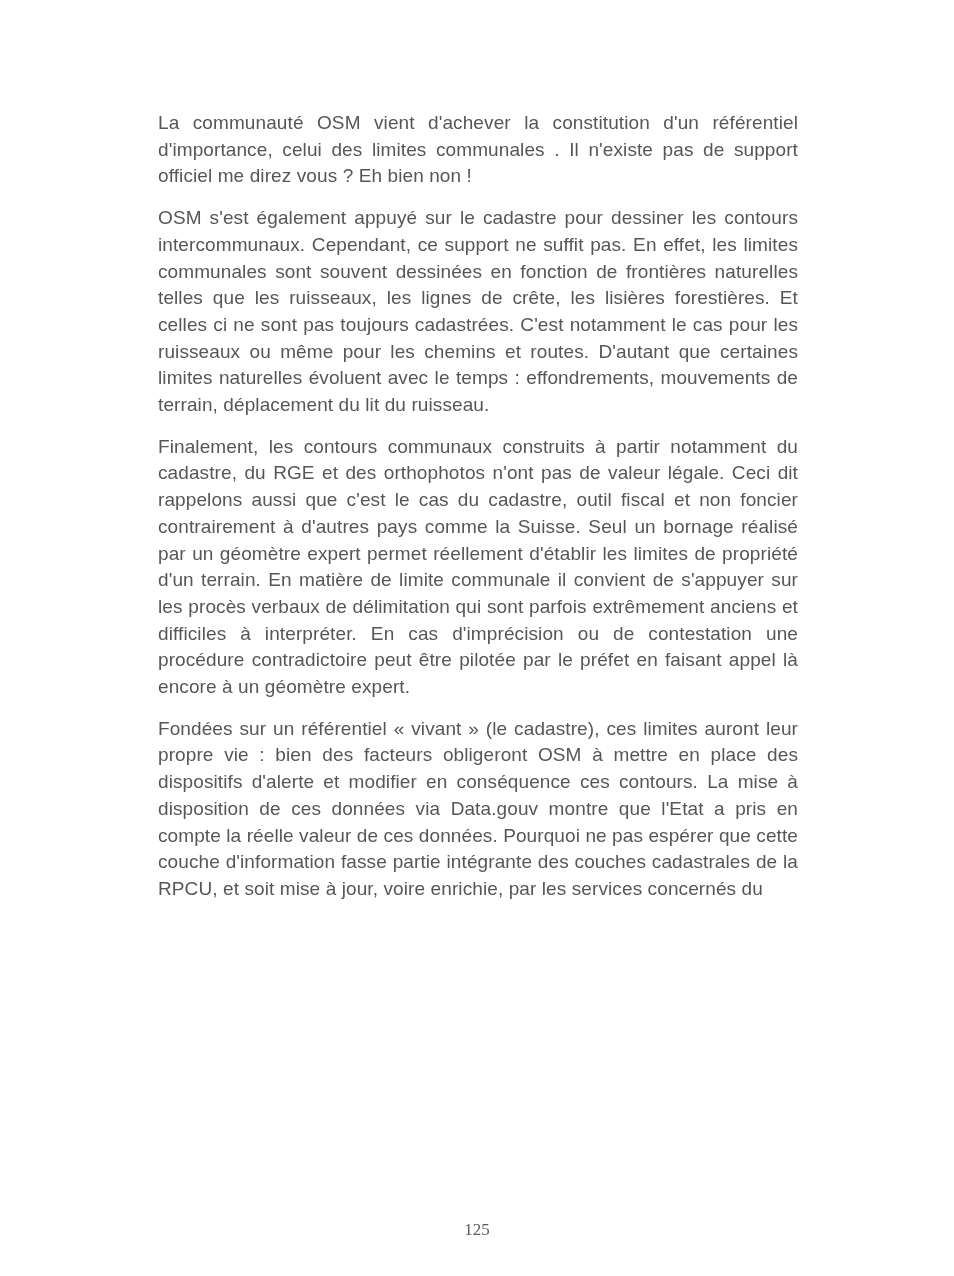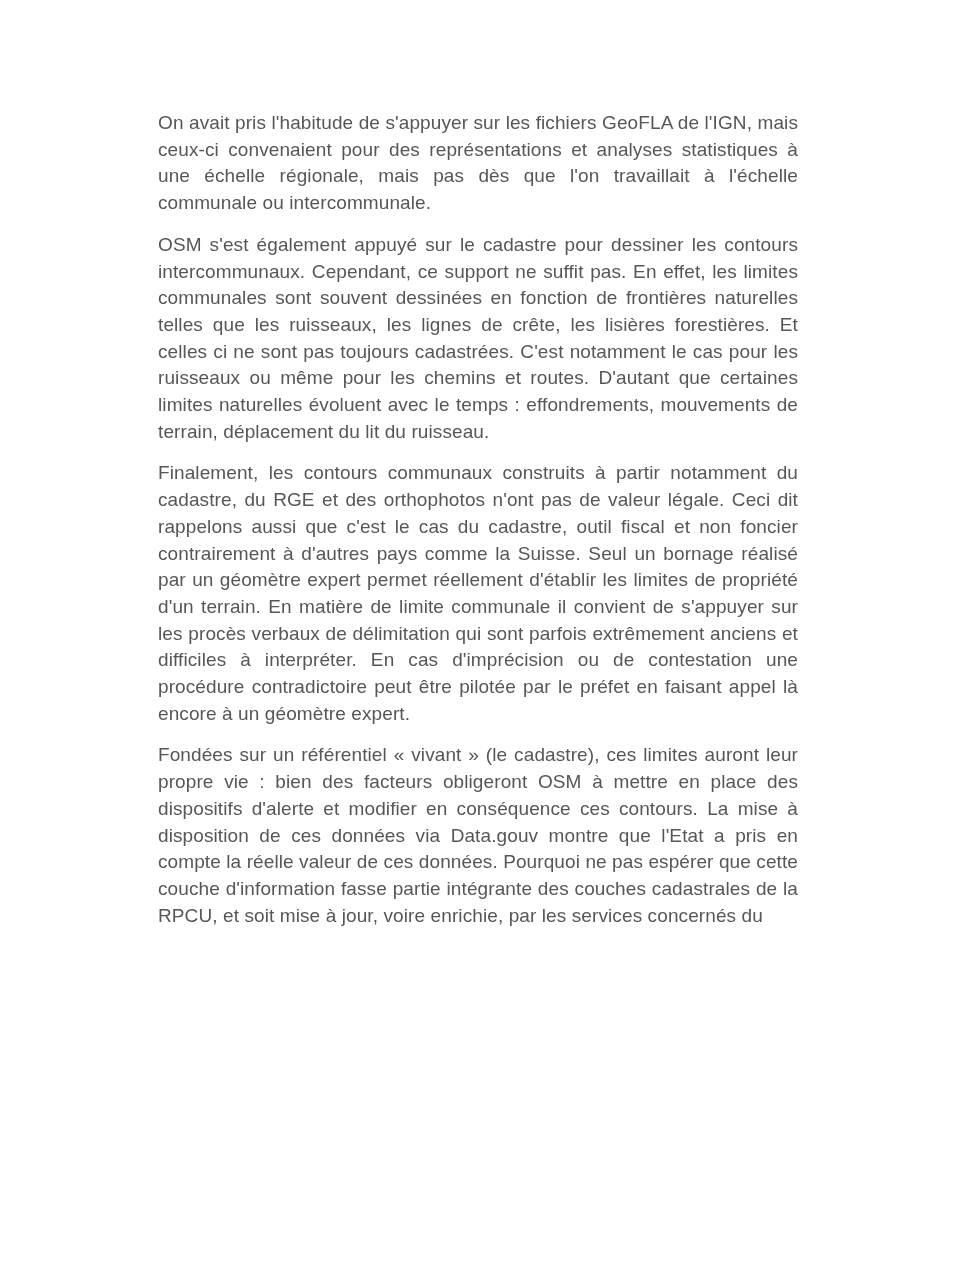--- a/index.html
+++ b/index.html
@@ -49,18 +49,19 @@
     font-family: "Liberation Serif", serif;
     font-size: 17px;
     color: #5c5c5c;
   }
 </style>
 </head>
 <body>
 
 <div class="page">
   <div class="content">
-    <p>On avait pris l'habitude de s'appuyer sur les fichiers GeoFLA de l'IGN, mais ceux-ci convenaient pour des représentations et analyses statistiques à une échelle régionale, mais pas dès que l'on travaillait à l'échelle communale ou intercommunale.</p>
+    <p>La communauté OSM vient d'achever la constitution d'un référentiel d'importance, celui des limites communales . Il n'existe pas de support officiel me direz vous ? Eh bien non !</p>
     <p>OSM s'est également appuyé sur le cadastre pour dessiner les contours intercommunaux. Cependant, ce support ne suffit pas. En effet, les limites communales sont souvent dessinées en fonction de frontières naturelles telles que les ruisseaux, les lignes de crête, les lisières forestières. Et celles ci ne sont pas toujours cadastrées. C'est notamment le cas pour les ruisseaux ou même pour les chemins et routes. D'autant que certaines limites naturelles évoluent avec le temps : effondrements, mouvements de terrain, déplacement du lit du ruisseau.</p>
     <p>Finalement, les contours communaux construits à partir notamment du cadastre, du RGE et des orthophotos n'ont pas de valeur légale. Ceci dit rappelons aussi que c'est le cas du cadastre, outil fiscal et non foncier contrairement à d'autres pays comme la Suisse. Seul un bornage réalisé par un géomètre expert permet réellement d'établir les limites de propriété d'un terrain. En matière de limite communale il convient de s'appuyer sur les procès verbaux de délimitation qui sont parfois extrêmement anciens et difficiles à interpréter. En cas d'imprécision ou de contestation une procédure contradictoire peut être pilotée par le préfet en faisant appel là encore à un géomètre expert.</p>
     <p>Fondées sur un référentiel « vivant » (le cadastre), ces limites auront leur propre vie : bien des facteurs obligeront OSM à mettre en place des dispositifs d'alerte et modifier en conséquence ces contours. La mise à disposition de ces données via Data.gouv montre que l'Etat a pris en compte la réelle valeur de ces données. Pourquoi ne pas espérer que cette couche d'information fasse partie intégrante des couches cadastrales de la RPCU, et soit mise à jour, voire enrichie, par les services concernés du</p>
   </div>
+  <div class="page-number">125</div>
 </div>
 
 </body></html>

